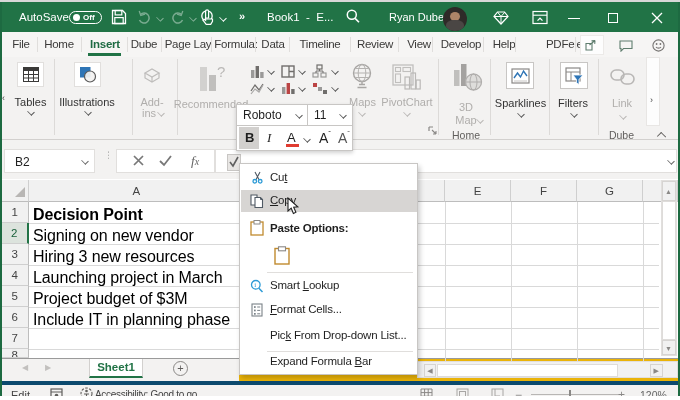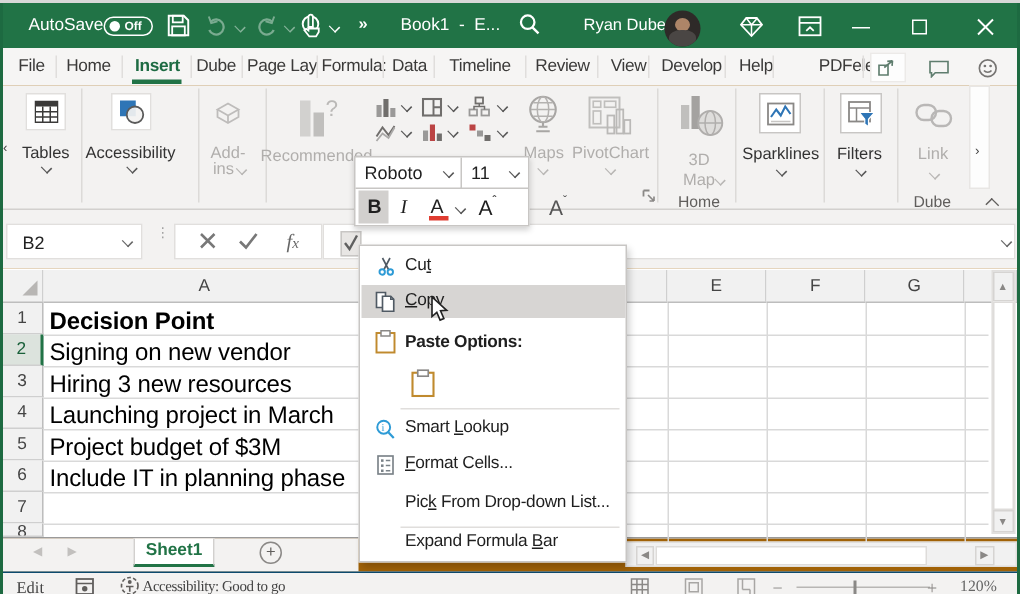--- a/index.html
+++ b/index.html
@@ -1,17 +1,17 @@
 <!DOCTYPE html>
 <html><head>
 <meta charset="utf-8">
 <style>
   html,body{margin:0;padding:0;}
   body{width:680px;height:400px;overflow:hidden;font-family:"Liberation Sans",sans-serif;}
-  .win{position:relative;width:680px;height:396px;background:#a16207;overflow:hidden;}
+  .win{position:relative;width:680px;height:396px;background:#eab308;overflow:hidden;}
   .abs{position:absolute;}
   
   .topline{left:0;top:0;width:680px;height:2px;background:#d8d8d8;}
   .bleft{left:0;top:2px;width:2px;height:398px;background:#1d6a41;}
   .bright{left:678px;top:2px;width:2px;height:398px;background:#1d6a41;}
   .bbottom{left:0;top:397px;width:680px;height:3px;background:#1d6a41;}
   
   .titlebar{left:0;top:2px;width:680px;height:30px;background:#217346;color:#fff;}
   .tb-txt{position:absolute;font-size:11.5px;color:#fff;white-space:nowrap;}
   
@@ -38,21 +38,21 @@
   .vline{position:absolute;width:1px;background:#d9d9d9;}
   .hline{position:absolute;height:1px;background:#d9d9d9;}
   .celltxt{position:absolute;left:31px;font-size:16px;color:#000;white-space:nowrap;letter-spacing:-0.1px;}
   
   .vscroll{left:660.5px;top:180px;width:16px;height:176px;background:#f1f1f1;border:1px solid #e1dfdd;box-sizing:border-box;}
   .hscrollzone{left:417px;top:361px;width:261px;height:16.5px;background:#f1f1f1;border:1px solid #e1dfdd;box-sizing:border-box;}
   .sbtn{position:absolute;background:#f1f1f1;border:1px solid #d6d4d2;box-sizing:border-box;color:#8a8886;font-size:8px;text-align:center;}
   
   .sheetbar{left:2px;top:359px;width:237px;height:21.5px;background:#f3f2f1;}
   
-  .statusbar{left:2px;top:380.5px;width:676px;height:17px;background:#f3f2f1;border-top:1px solid #0c4a6e;box-sizing:border-box;color:#444;font-size:11px;font-family:Liberation Serif, serif;}
+  .statusbar{left:2px;top:380.5px;width:676px;height:17px;background:#f3f2f1;border-top:4px solid #0c4a6e;box-sizing:border-box;color:#444;font-size:11px;}
   
   .minitb{left:236px;top:104px;width:117px;height:47px;background:#fff;border:1px solid #c8c6c4;box-sizing:border-box;box-shadow:0 2px 4px rgba(0,0,0,.18);}
   
   .cmenu{left:239px;top:163px;width:179px;height:212px;background:#fff;border:1px solid #c8c6c4;box-sizing:border-box;box-shadow:2px 3px 5px rgba(0,0,0,.2);}
   .mi{position:absolute;left:1px;width:176px;font-size:11.5px;letter-spacing:-0.2px;color:#1f1f1f;white-space:nowrap;}
   .mi .txt{position:absolute;left:29px;top:0;}
   .msep{position:absolute;left:27px;width:146px;height:1px;background:#e0dedc;}
   u.k{text-decoration:underline;}
 </style>
 </head>
@@ -186,21 +186,21 @@
     <div class="rlabel" style="left:8px;top:38.5px;width:41px;">Tables</div>
     <div class="vchev" style="left:26px;top:51.5px;"></div>
     <div class="rsep" style="left:51.5px;"></div>
 
     <div class="bigbtn" style="left:72px;top:5px;width:27px;height:25px;">
       <svg style="position:absolute;left:4px;top:3px;" width="18" height="17" viewBox="0 0 18 17">
         <rect x="1" y="1" width="10.5" height="10.5" fill="#2e75b6"></rect>
         <circle cx="11" cy="10.5" r="5.5" fill="#f3f2f1" fill-opacity=".92" stroke="#5a5a5a" stroke-width="1.2"></circle>
       </svg>
     </div>
-    <div class="rlabel" style="left:52px;top:38.5px;width:66px;">Accessibility</div>
+    <div class="rlabel" style="left:52px;top:38.5px;width:66px;">Illustrations</div>
     <div class="vchev" style="left:82.5px;top:51.5px;"></div>
     <div class="rsep" style="left:130px;"></div>
 
     <svg style="position:absolute;left:140px;top:8px;opacity:.5;" width="20" height="20" viewBox="0 0 20 20">
       <path d="M3 8 l7 -4 7 4 -7 4 z" fill="none" stroke="#8a8886" stroke-width="1.2"></path>
       <path d="M3 8 v5 l7 4 7 -4 v-5" fill="none" stroke="#8a8886" stroke-width="1.2"></path>
       <path d="M10 12 v5" stroke="#8a8886" stroke-width="1.2"></path>
     </svg>
     <div class="rlabel dis" style="left:128px;top:38.5px;width:44px;">Add-</div>
     <div class="rlabel dis" style="left:128px;top:50px;width:38px;">ins</div>
@@ -447,21 +447,21 @@
       <div style="position:absolute;left:7px;top:3px;font-size:12px;color:#1f1f1f;">11</div>
       <div class="vchev" style="left:33px;top:6.5px;"></div>
     </div>
     <div style="position:absolute;left:2px;top:22px;width:20px;height:22px;background:#d2d0ce;"></div>
     <div style="position:absolute;left:8px;top:25px;font-size:13px;font-weight:bold;color:#1f1f1f;">B</div>
     <div style="position:absolute;left:30px;top:25px;font-size:13px;font-style:italic;color:#1f1f1f;font-family:'Liberation Serif',serif;">I</div>
     <div style="position:absolute;left:50px;top:25px;font-size:13px;color:#1f1f1f;">A</div>
     <div style="position:absolute;left:49px;top:39px;width:13px;height:3px;background:#e03c31;"></div>
     <div class="vchev" style="left:67px;top:31px;"></div>
     <div style="position:absolute;left:82px;top:24px;font-size:14px;color:#1f1f1f;">A<span style="font-size:8px;vertical-align:7px;">ˆ</span></div>
-    <div style="position:absolute;left:101px;top:24px;font-size:14px;color:#555;margin-left:28px;">A<span style="font-size:8px;vertical-align:7px;">ˇ</span></div>
+    <div style="position:absolute;left:101px;top:24px;font-size:14px;color:#555;">A<span style="font-size:8px;vertical-align:7px;">ˇ</span></div>
   </div>
   <div class="abs cmenu" id="cmenu">
 
     <div style="position:absolute;left:1px;top:26px;width:176px;height:22px;background:#d7d5d3;"></div>
 
     <div class="mi" style="top:6.5px;">
       <svg style="position:absolute;left:10px;top:0px;" width="13" height="13" viewBox="0 0 13 13">
         <path d="M4 1 L8.2 9 M9 1 L4.8 9" stroke="#505a64" stroke-width="1.1" fill="none"></path>
         <circle cx="3.8" cy="10.3" r="1.8" fill="none" stroke="#2e9bd6" stroke-width="1.3"></circle>
         <circle cx="9.2" cy="10.3" r="1.8" fill="none" stroke="#2e9bd6" stroke-width="1.3"></circle>

